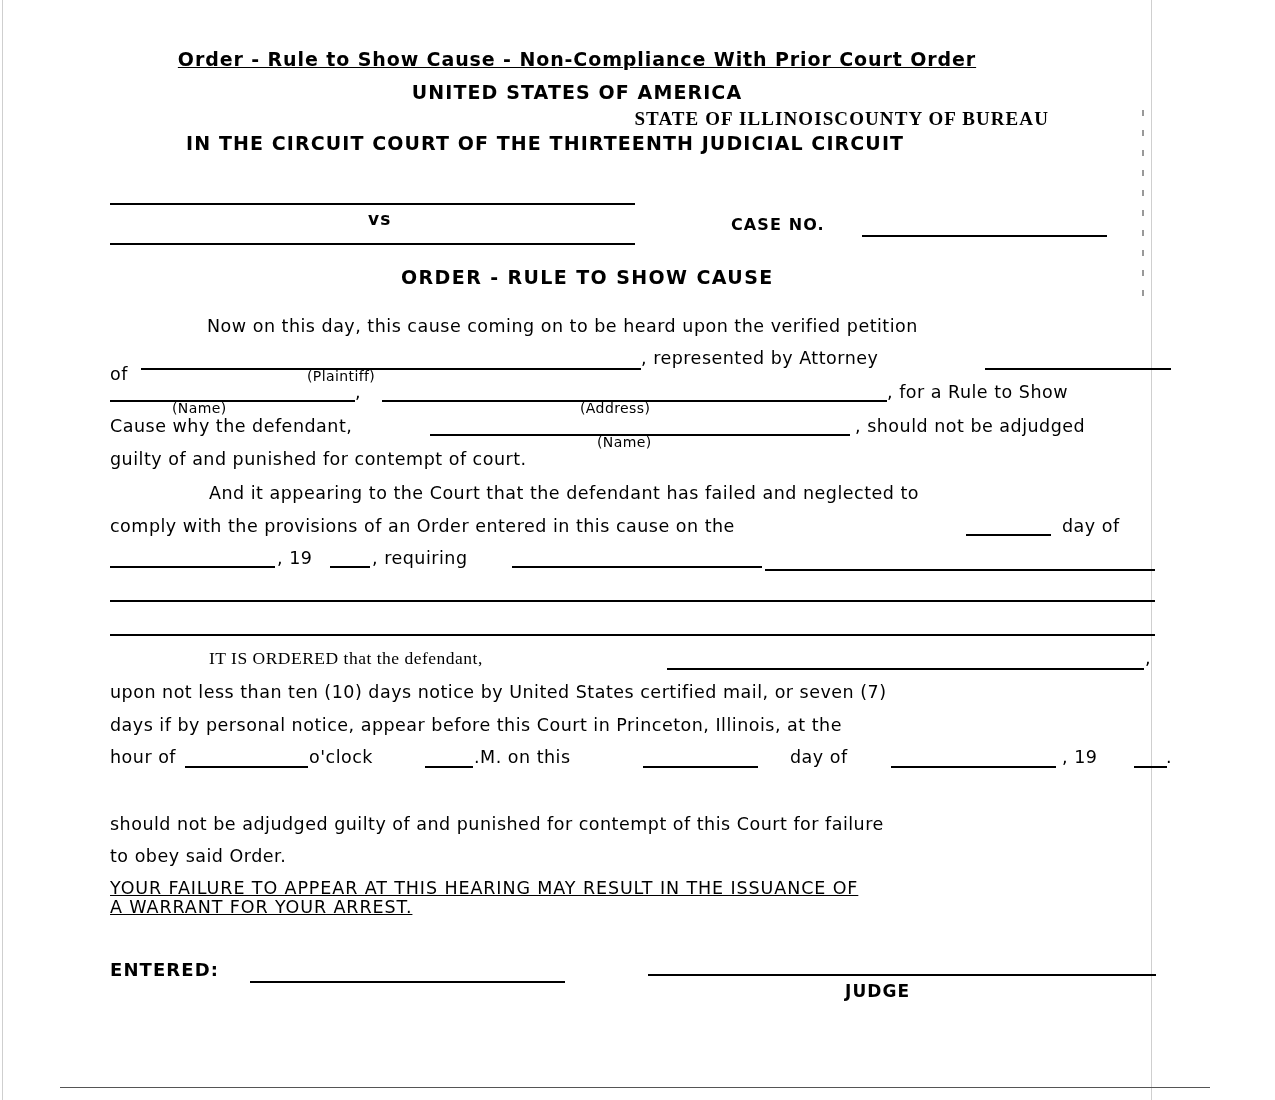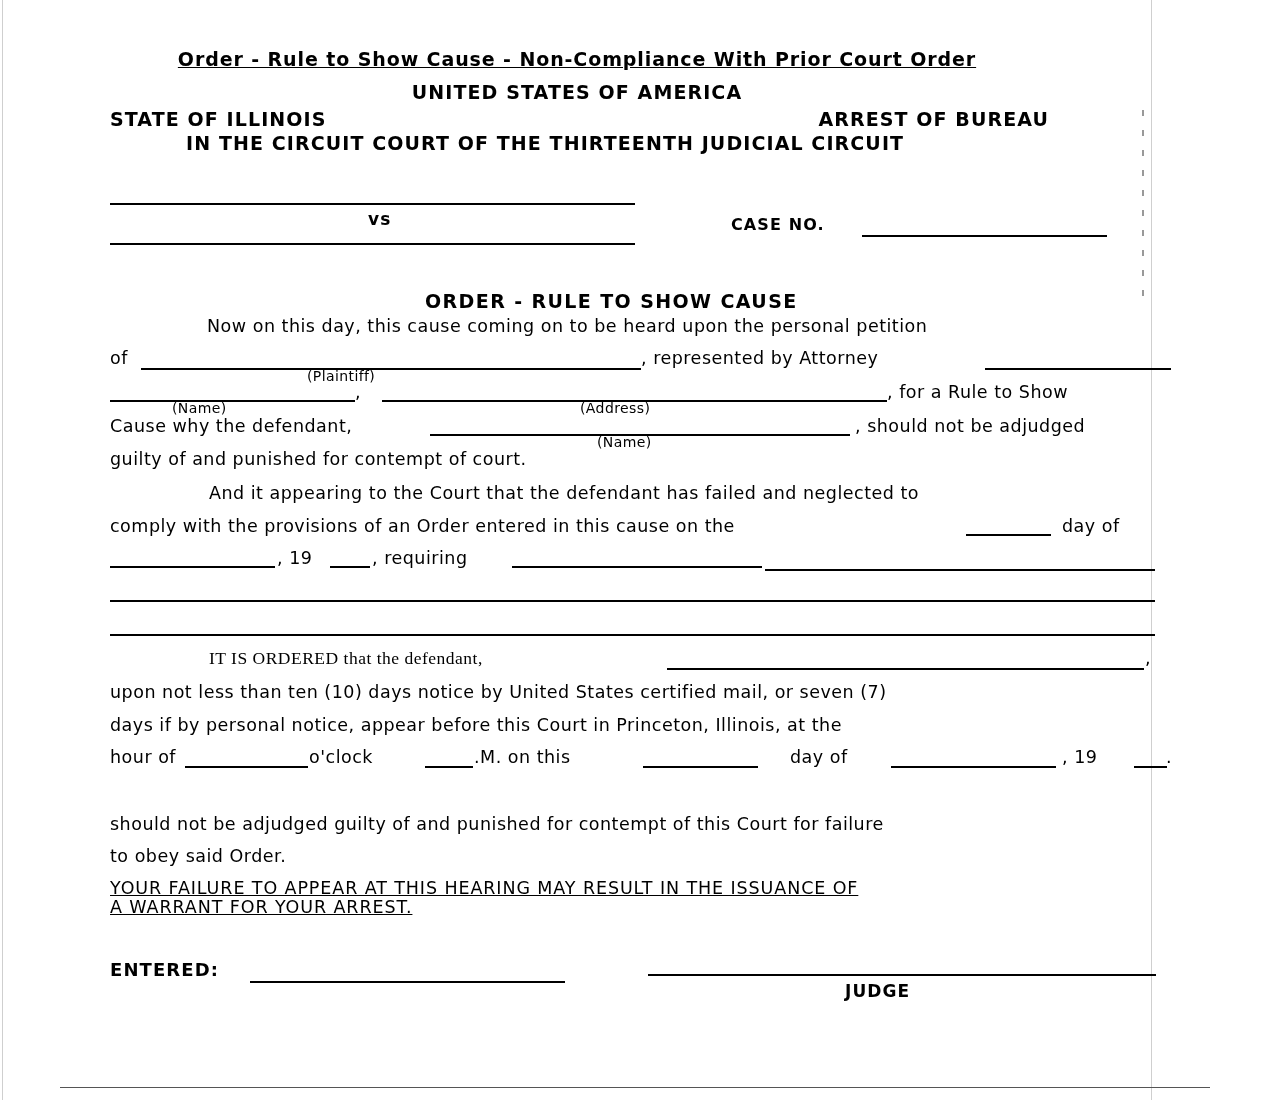--- a/index.html
+++ b/index.html
@@ -82,22 +82,23 @@
     letter-spacing: 0.5px;
   }
   .hdr-txt {
     font-size: 19px;
     letter-spacing: 1.1px;
     font-weight: bold;
   }
   .justify-line {
     position: absolute;
     display: flex;
-    justify-content: space-between;
+    justify-content: flex-end;
     white-space: nowrap;
+    font-family: Liberation Serif, serif;
   }
 </style>
 </head>
 <body>
 
 <div id="page">
   <div class="doc">
 
     <div class="edge-left"></div>
     <div class="edge-right"></div>
@@ -115,37 +116,37 @@
         <i></i>
         <i></i>
     </div>
 
     <div class="title u" style="top:48px; font-size:19px;">Order - Rule to Show Cause - Non-Compliance With Prior Court Order</div>
 
     <div class="title hdr-txt" style="top:81px;">UNITED STATES OF AMERICA</div>
 
     <div class="justify-line hdr-txt" style="left:110px; right:105px; top:108px;">
       <span>STATE OF ILLINOIS</span>
-      <span>ARREST OF BUREAU</span>
+      <span>COUNTY OF BUREAU</span>
     </div>
 
     <div class="blk hdr-txt" style="left:186px; top:132px;">IN THE CIRCUIT COURT OF THE THIRTEENTH JUDICIAL CIRCUIT</div>
 
     <div class="rule" style="left:110px; top:203px; width:525px;"></div>
     <div class="blk hdr-txt" style="left:368px; top:209px; font-size:17px;">vs</div>
     <div class="rule" style="left:110px; top:243px; width:525px;"></div>
 
     <div class="blk hdr-txt" style="left:731px; top:215px; font-size:16px;">CASE NO.</div>
     <div class="rule" style="left:862px; top:235px; width:245px;"></div>
 
-    <div class="blk hdr-txt" style="left:401px; top:290px; letter-spacing:1.4px;margin-left:24px;">ORDER - RULE TO SHOW CAUSE</div>
-
-    <div class="blk body-txt" style="left:207px; top:316px;">Now on this day, this cause coming on to be heard upon the personal petition</div>
-
-    <div class="blk body-txt" style="left:110px; top:348px;">of</div>
+    <div class="blk hdr-txt" style="left:401px; top:266px; letter-spacing:1.4px;">ORDER - RULE TO SHOW CAUSE</div>
+
+    <div class="blk body-txt" style="left:207px; top:316px;">Now on this day, this cause coming on to be heard upon the verified petition</div>
+
+    <div class="blk body-txt" style="left:110px; top:364px;">of</div>
     <div class="rule" style="left:141px; top:368px; width:500px;"></div>
     <div class="blk body-txt" style="left:641px; top:348px;">, represented by Attorney</div>
     <div class="rule" style="left:985px; top:368px; width:186px;"></div>
 
     <div class="blk small" style="left:276px; top:368px;margin-left:31px;">(Plaintiff)</div>
 
     <div class="rule" style="left:110px; top:400px; width:245px;"></div>
     <div class="blk body-txt" style="left:355px; top:382px;">,</div>
     <div class="rule" style="left:382px; top:400px; width:505px;"></div>
     <div class="blk body-txt" style="left:887px; top:382px;">, for a Rule to Show</div>

